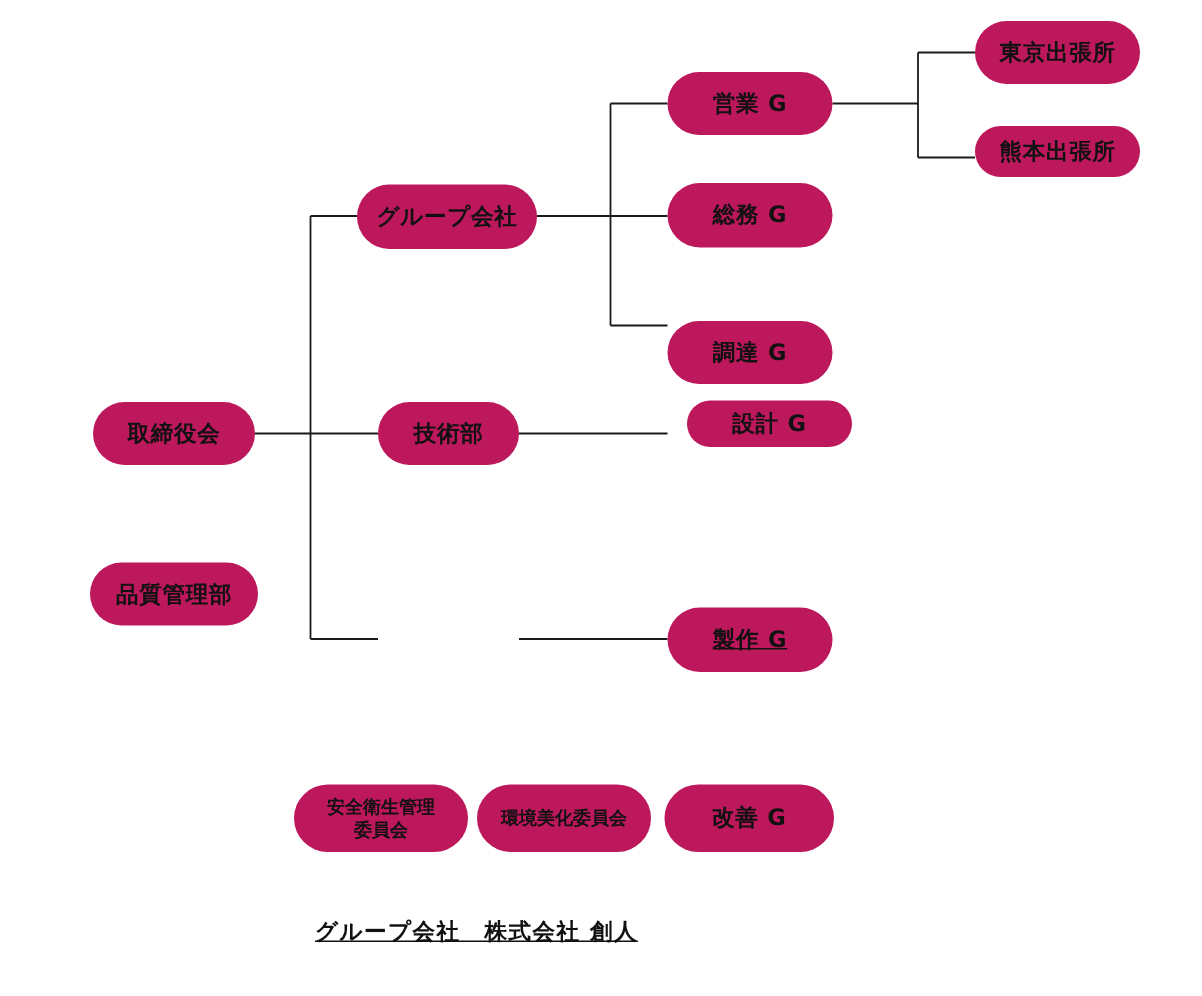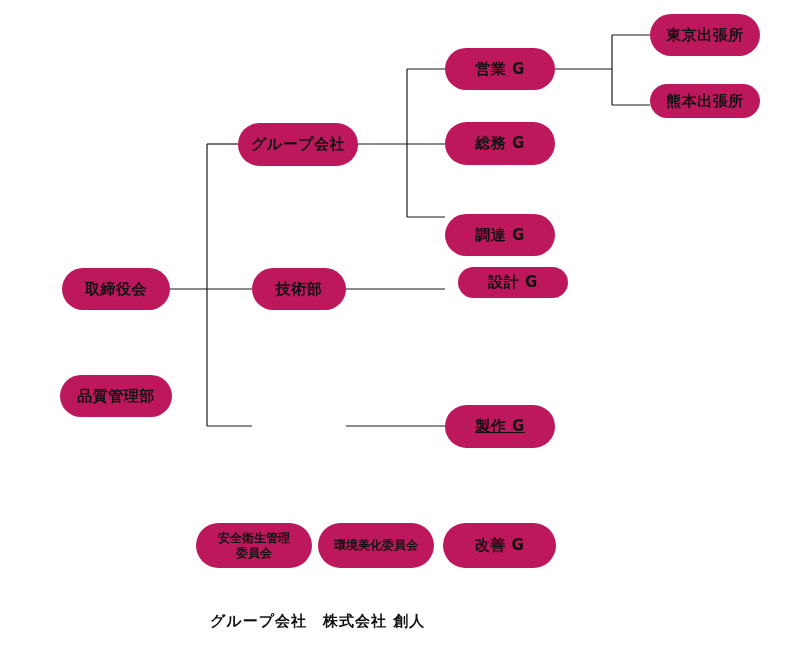--- a/index.html
+++ b/index.html
@@ -51,20 +51,21 @@
 
   .caption {
     position: absolute;
     left: 210px;
     top: 612px;
     font-size: 15px;
     font-weight: bold;
     color: #111111;
     letter-spacing: 1px;
     white-space: nowrap;
+    text-decoration: underline;
   }
 </style>
 </head>
 <body>
 
 <div class="canvas">
 
   <svg class="connectors" viewBox="0 0 801 664" xmlns="http://www.w3.org/2000/svg">
     <g stroke="#1a1a1a" stroke-width="1.2" fill="none">
 

